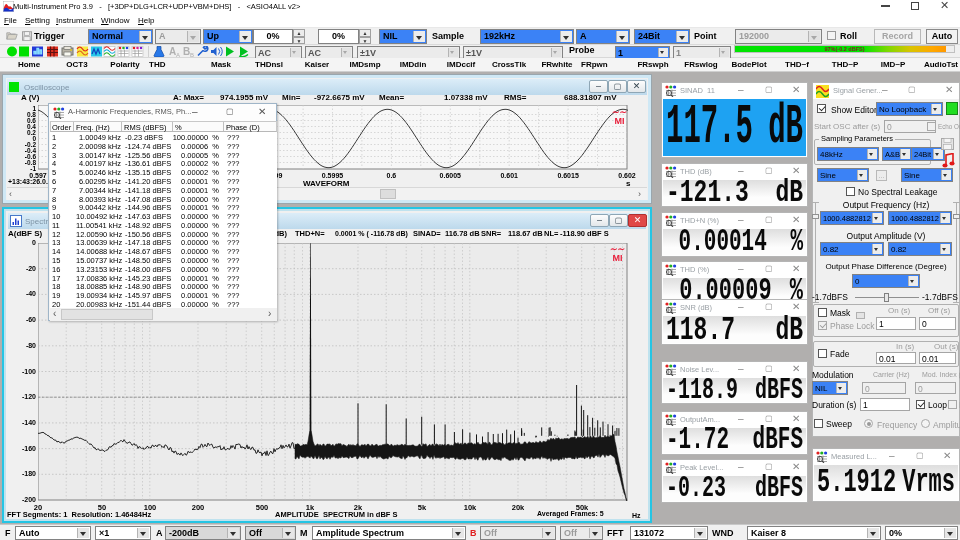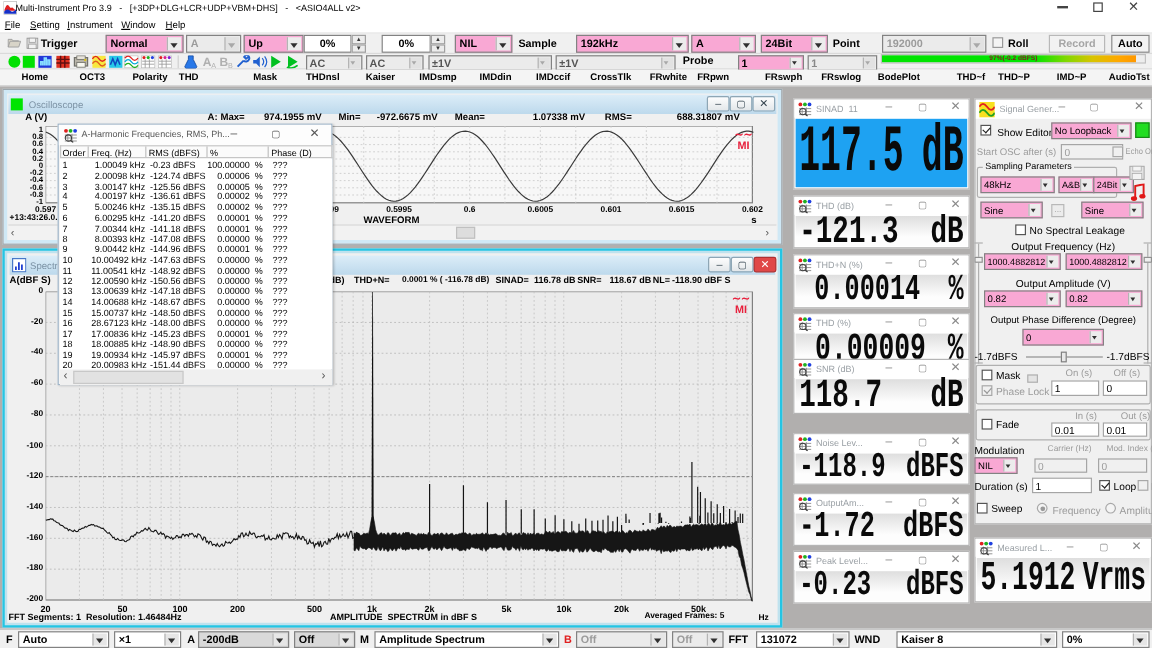--- a/index.html
+++ b/index.html
@@ -1,19 +1,19 @@
 <!DOCTYPE html>
 <html><head><meta charset="utf-8"><style>
 *{margin:0;padding:0;box-sizing:border-box}
 html,body{width:960px;height:540px;overflow:hidden}
 body{font-family:"Liberation Sans",sans-serif;position:relative;background:#fff;font-size:11px;color:#000}
 .ab{position:absolute}
 .b{font-weight:bold}
 .nw{white-space:nowrap}
-.combo{position:absolute;background:#f9a8d4;border:1px solid #828282;font-weight:bold;font-size:9px;padding:0 15px 0 3px;overflow:hidden;white-space:nowrap}
+.combo{position:absolute;background:#3b82f6;border:1px solid #828282;font-weight:bold;font-size:9px;padding:0 15px 0 3px;overflow:hidden;white-space:nowrap}
 .combo .ar{position:absolute;right:1px;top:1px;bottom:1px;width:12px;background:#ececec;border-left:1px solid #b4b4b4}
 .combo .ar:after{content:"";position:absolute;left:2px;top:50%;margin-top:-1px;border:3px solid transparent;border-top:4px solid #303030}
 .combo.dis{background:#ebebeb;color:#9b9b9b}
 .combo.dis .ar{background:#e2e2e2}
 .combo.dis .ar:after{border-top-color:#a8a8a8}
 .combo.sm{font-size:8px;font-weight:normal;padding:1px 12px 0 2px}
 .combo.sm .ar{width:10px}
 .combo.sm .ar:after{left:1px;border-width:2.5px;border-top-width:3.5px}
 .lbl{position:absolute;font-weight:bold;font-size:9px;white-space:nowrap}
 .s8{font-size:8px;font-weight:bold;white-space:nowrap;position:absolute}
@@ -152,21 +152,21 @@
 <div style="width:48px;text-align:center;font-size:8px;font-weight:bold;line-height:14px">Kaiser</div>
 <div style="width:48px;text-align:center;font-size:8px;font-weight:bold;line-height:14px">IMDsmp</div>
 <div style="width:48px;text-align:center;font-size:8px;font-weight:bold;line-height:14px">IMDdin</div>
 <div style="width:48px;text-align:center;font-size:8px;font-weight:bold;line-height:14px">IMDccif</div>
 <div style="width:48px;text-align:center;font-size:8px;font-weight:bold;line-height:14px">CrossTlk</div>
 <div style="width:48px;text-align:center;font-size:8px;font-weight:bold;line-height:14px">FRwhite</div>
 <div style="width:48px;text-align:left;font-size:8px;font-weight:bold;line-height:14px">FRpwn</div>
 <div style="width:48px;text-align:center;font-size:8px;font-weight:bold;line-height:14px">FRswph</div>
 <div style="width:48px;text-align:center;font-size:8px;font-weight:bold;line-height:14px">FRswlog</div>
 <div style="width:48px;text-align:center;font-size:8px;font-weight:bold;line-height:14px">BodePlot</div>
-<div style="width:48px;text-align:right;font-size:8px;font-weight:bold;line-height:14px">THD~f</div>
+<div style="width:48px;text-align:center;font-size:8px;font-weight:bold;line-height:14px">THD~f</div>
 <div style="width:48px;text-align:center;font-size:8px;font-weight:bold;line-height:14px">THD~P</div>
 <div style="width:48px;text-align:center;font-size:8px;font-weight:bold;line-height:14px">IMD~P</div>
 <div style="width:48px;text-align:center;font-size:8px;font-weight:bold;line-height:14px">AudioTst</div>
 </div>
 <div class="ab" style="left:0;top:72px;width:960px;height:452px;background:#b1afae"></div>
 <div class="win twin" style="left:2px;top:74px;width:650px;height:130px">
 <div class="wtitle">
       <div class="ab" style="left:2px;top:3px;width:10px;height:10px;background:#00e400"></div>
       <div class="ab" style="left:17px;top:4px">Oscilloscope</div>
       <div class="wbtn" style="left:582px">–</div>
@@ -651,21 +651,21 @@
 <div class="ab nw" style="left:27px;top:143.1px;width:45px;text-align:right;font-size:7.5px">14.00688 kHz</div>
 <div class="ab nw" style="left:76px;top:143.1px;font-size:7.5px">-148.67 dBFS</div>
 <div class="ab nw" style="left:120px;top:143.1px;width:50px;text-align:right;font-size:7.5px">0.00000&nbsp; %</div>
 <div class="ab nw" style="left:178px;top:143.1px;font-size:7.5px">???</div>
 <div class="ab nw" style="left:3px;top:151.9px;font-size:7.5px">15</div>
 <div class="ab nw" style="left:27px;top:151.9px;width:45px;text-align:right;font-size:7.5px">15.00737 kHz</div>
 <div class="ab nw" style="left:76px;top:151.9px;font-size:7.5px">-148.50 dBFS</div>
 <div class="ab nw" style="left:120px;top:151.9px;width:50px;text-align:right;font-size:7.5px">0.00000&nbsp; %</div>
 <div class="ab nw" style="left:178px;top:151.9px;font-size:7.5px">???</div>
 <div class="ab nw" style="left:3px;top:160.7px;font-size:7.5px">16</div>
-<div class="ab nw" style="left:27px;top:160.7px;width:45px;text-align:right;font-size:7.5px">28.67123 kHz</div>
+<div class="ab nw" style="left:27px;top:160.7px;width:45px;text-align:right;font-size:7.5px">13.23153 kHz</div>
 <div class="ab nw" style="left:76px;top:160.7px;font-size:7.5px">-148.00 dBFS</div>
 <div class="ab nw" style="left:120px;top:160.7px;width:50px;text-align:right;font-size:7.5px">0.00000&nbsp; %</div>
 <div class="ab nw" style="left:178px;top:160.7px;font-size:7.5px">???</div>
 <div class="ab nw" style="left:3px;top:169.5px;font-size:7.5px">17</div>
 <div class="ab nw" style="left:27px;top:169.5px;width:45px;text-align:right;font-size:7.5px">17.00836 kHz</div>
 <div class="ab nw" style="left:76px;top:169.5px;font-size:7.5px">-145.23 dBFS</div>
 <div class="ab nw" style="left:120px;top:169.5px;width:50px;text-align:right;font-size:7.5px">0.00001&nbsp; %</div>
 <div class="ab nw" style="left:178px;top:169.5px;font-size:7.5px">???</div>
 <div class="ab nw" style="left:3px;top:178.3px;font-size:7.5px">18</div>
 <div class="ab nw" style="left:27px;top:178.3px;width:45px;text-align:right;font-size:7.5px">18.00885 kHz</div>

